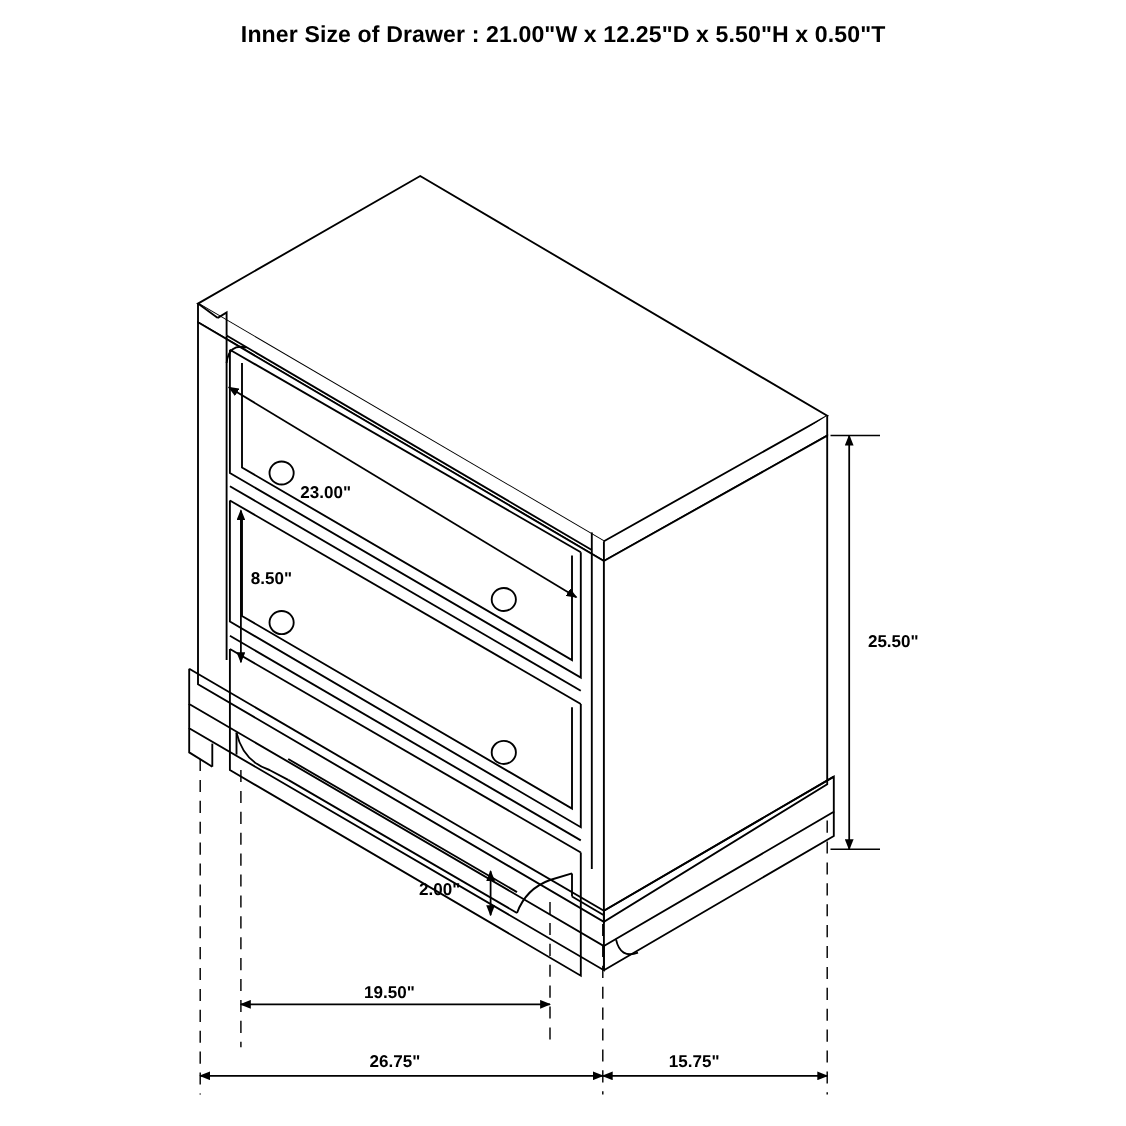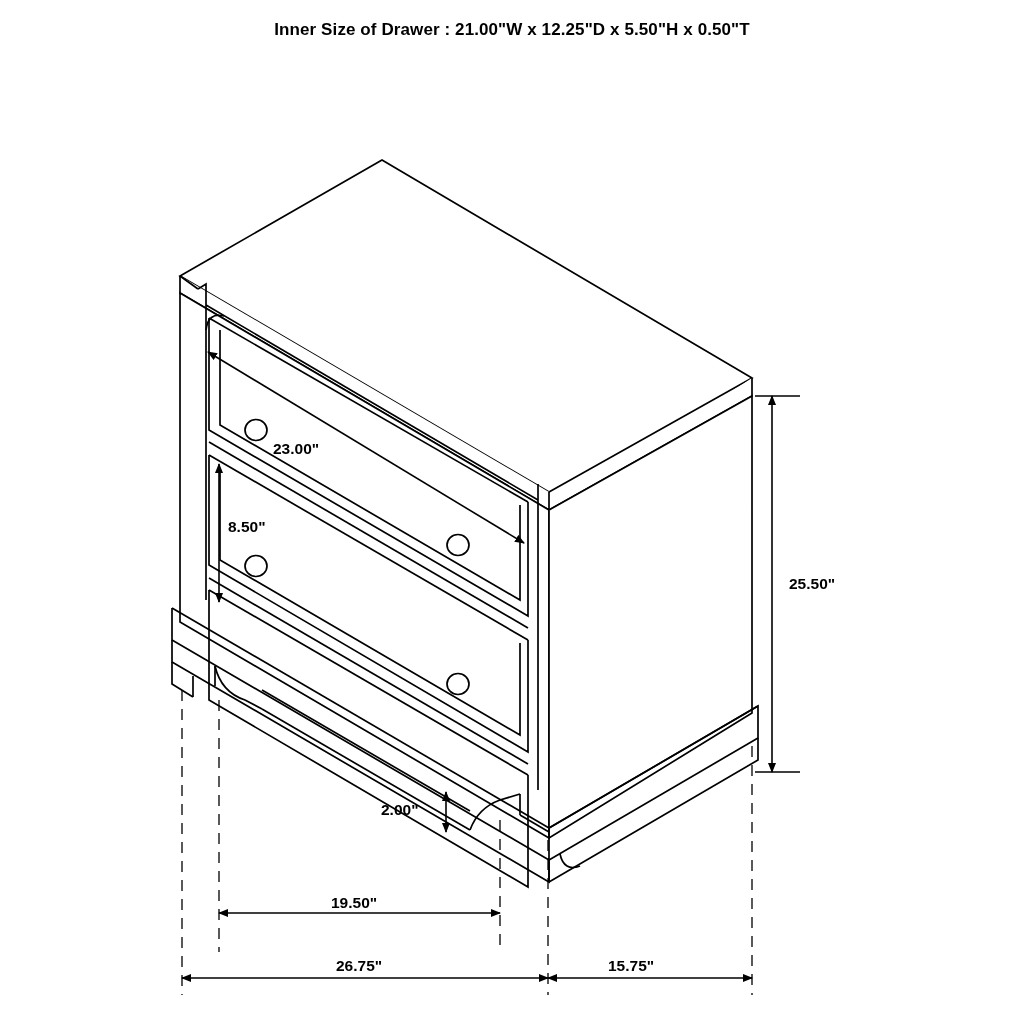--- a/index.html
+++ b/index.html
@@ -19,21 +19,21 @@
     left: 0; top: 0;
     width: 1024px;
     height: 1024px;
   }
   .title {
     position: absolute;
     left: 0;
     top: 20px;
     width: 1024px;
     text-align: center;
-    font-size: 17px;
+    font-size: 21px;
     font-weight: bold;
     color: #000000;
     letter-spacing: 0.1px;
   }
   svg.drawing {
     position: absolute;
     left: 0;
     top: 0;
     width: 1024px;
     height: 1024px;

